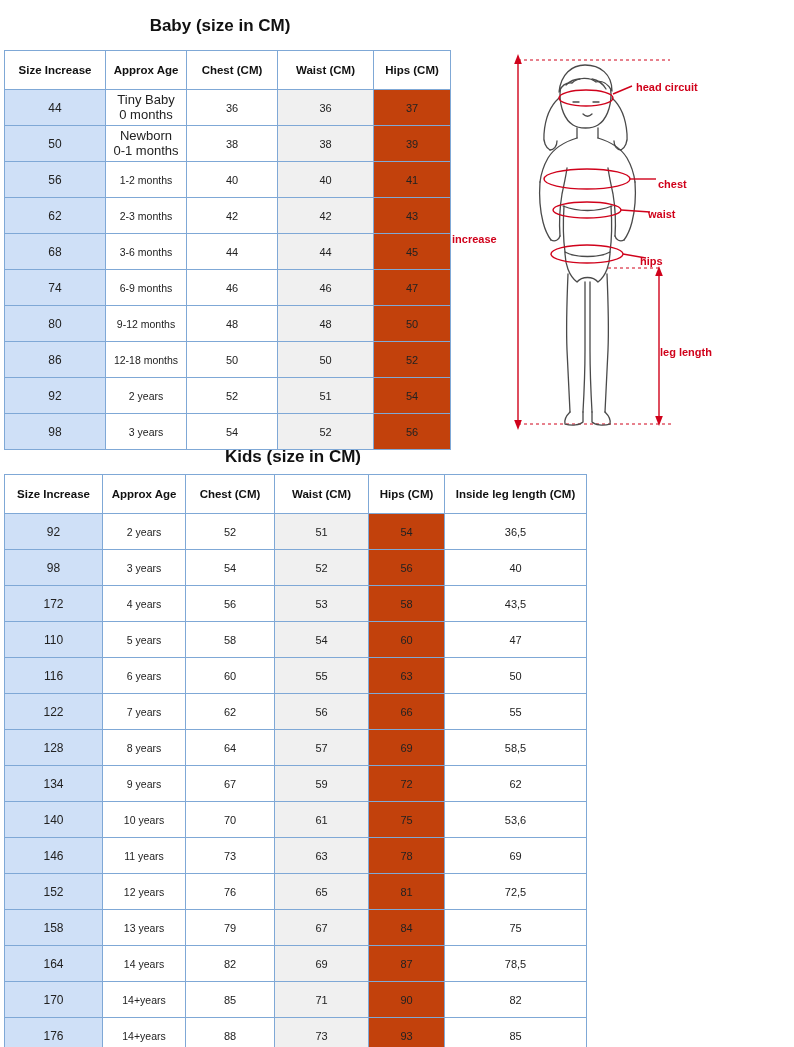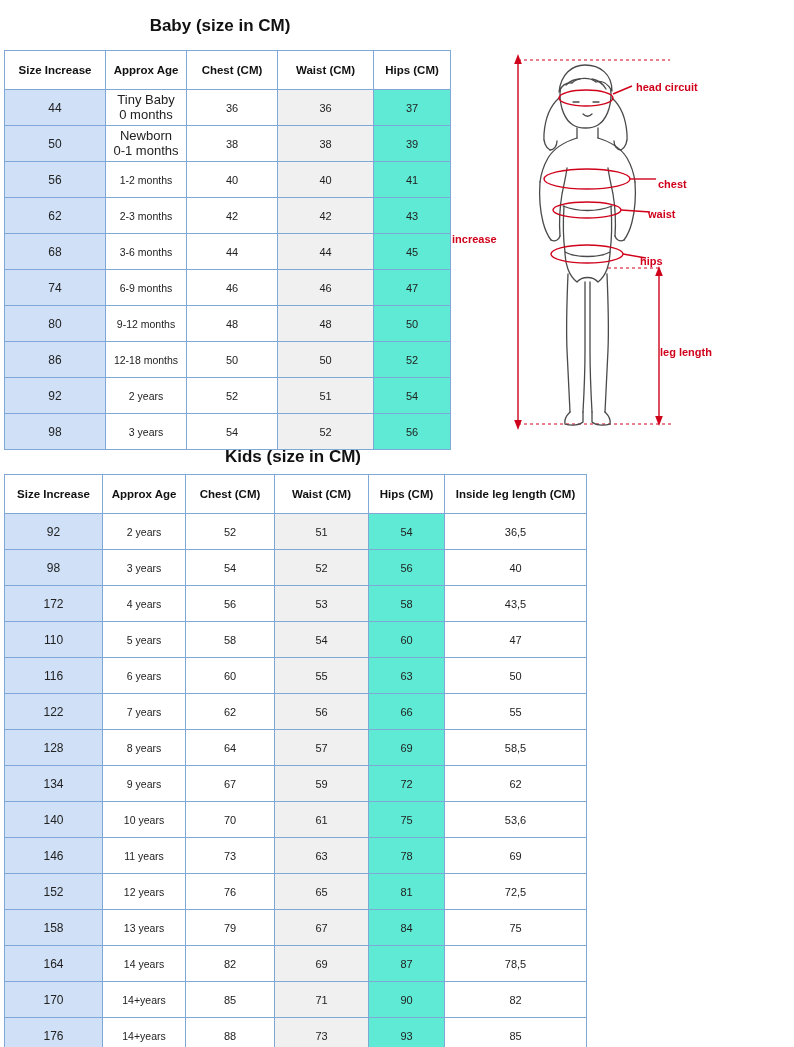--- a/index.html
+++ b/index.html
@@ -73,21 +73,21 @@
   td.c-age {
     background: #ffffff;
     font-size: 10.5px;
   }
   td.c-age .two-line {
     line-height: 1.15;
     font-size: 13px;
   }
   td.c-chest { background: #ffffff; }
   td.c-waist { background: #f0f0f0; }
-  td.c-hips  { background: #5eead4; }
+  td.c-hips  { background: #c2410c; }
   td.c-inseam{ background: #ffffff; }
 
   th.h-size   { background:#ffffff; }
   th.h-waist  { background:#ffffff; }
 
   #baby-table {
     position: absolute;
     left: 4px;
     top: 50px;
     width: 436px;

